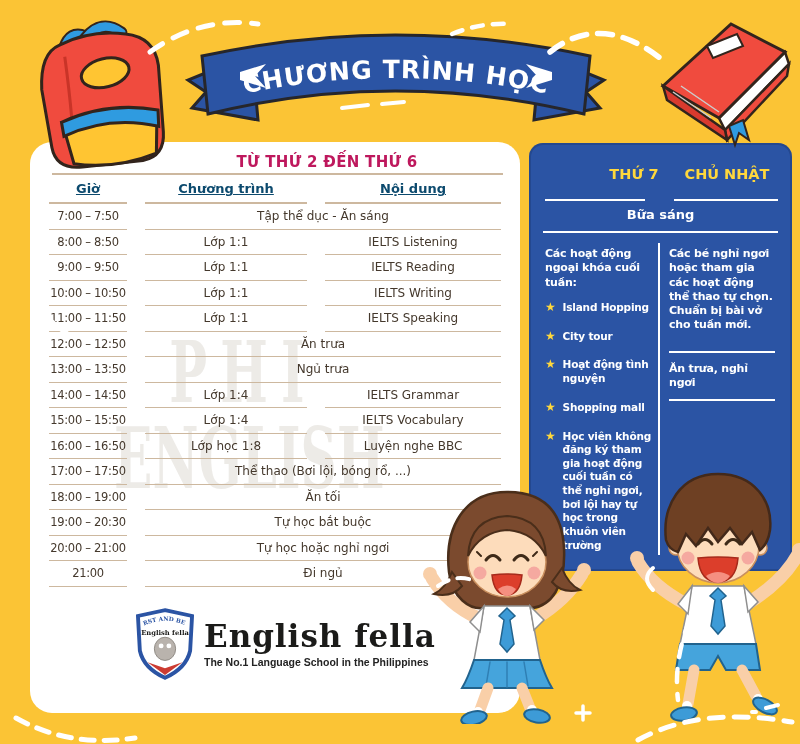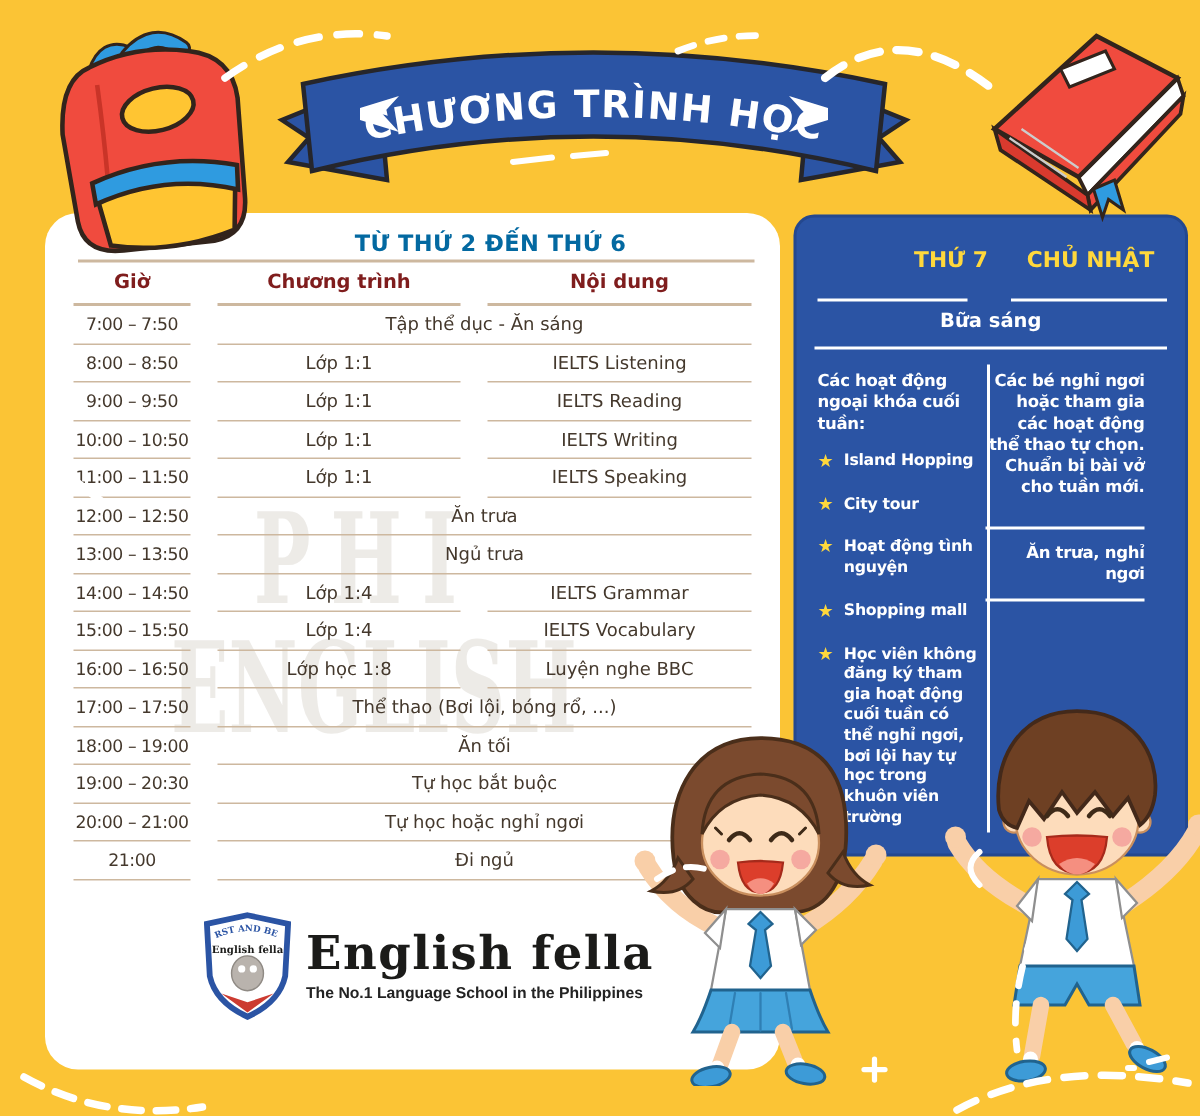--- a/index.html
+++ b/index.html
@@ -15,30 +15,30 @@
   .banner text{font-family:"DejaVu Sans","Liberation Sans",sans-serif;font-weight:bold;
                font-size:25px;letter-spacing:1px;fill:#fff;}
 
   
   .backpack{position:absolute;left:26px;top:12px;width:152px;height:158px;z-index:4;transform:rotate(-6deg);}
   .book{position:absolute;left:633px;top:6px;width:164px;height:142px;z-index:3;}
 
   
   .card{position:absolute;left:30px;top:142px;width:490px;height:571px;background:#fff;border-radius:22px;z-index:1;}
   .card-title{position:absolute;top:11px;left:0;right:0;text-align:center;padding-left:104px;
-              font-weight:bold;font-size:15px;color:#0369a1;letter-spacing:.3px;}
+              font-weight:bold;font-size:15px;color:#be185d;letter-spacing:.3px;}
   .table-topline{position:absolute;left:22px;top:31px;width:451px;height:2px;background:#CDB89F;}
   .watermark{position:absolute;left:84px;top:188px;opacity:.13;color:#7A6A4E;z-index:0;
              font-family:"DejaVu Serif","Liberation Serif",serif;font-weight:bold;font-size:84px;line-height:1.02;
              transform:scaleX(.6);transform-origin:left top;white-space:nowrap;}
   .watermark .l1{margin-left:92px;letter-spacing:22px;}
   .sched{position:absolute;left:1px;top:33px;border-collapse:separate;border-spacing:18px 0;z-index:2;}
   .w-time{width:78px;} .w-prog{width:162px;} .w-cont{width:176px;}
-  .sched th{height:25px;color:#7f1d1d;font-size:13px;font-weight:bold;text-align:center;
-            border-bottom:2px solid #CDB89F;white-space:nowrap;}
+  .sched th{height:25px;color:#0c4a6e;font-size:13px;font-weight:bold;text-align:center;
+            border-bottom:2px solid #CDB89F;white-space:nowrap;text-decoration:underline;}
   .sched td{height:22.5px;font-size:12px;font-weight:normal;color:#44382C;text-align:center;
             border-bottom:1.5px solid #CDB89F;white-space:nowrap;}
   .sched td.c-time{font-size:11.5px;letter-spacing:-.3px;}
 
   .logo{position:absolute;left:106px;top:466px;display:flex;align-items:center;gap:10px;z-index:2;}
   .logo-text .name{font-family:"DejaVu Serif","Liberation Serif",serif;font-weight:bold;font-size:31px;
                    color:#1B1B19;line-height:1;letter-spacing:1px;}
   .logo-text .tag{font-family:Liberation Sans, sans-serif;font-weight:bold;font-size:10.5px;
                   color:#232323;margin-top:4px;}
 
@@ -48,21 +48,21 @@
   .ph{position:absolute;top:23px;width:130px;text-align:center;color:#FFD83C;font-size:14.5px;font-weight:bold;}
   .ph.sat{left:0;padding-left:40px;} .ph.sun{left:133px;}
   .ul-sat{position:absolute;top:56px;left:16px;width:100px;height:2px;background:#fff;}
   .ul-sun{position:absolute;top:56px;left:145px;width:104px;height:2px;background:#fff;}
   .breakfast{position:absolute;top:64px;left:0;right:0;text-align:center;color:#fff;font-weight:bold;font-size:13px;}
   .full-line{position:absolute;top:88px;left:14px;right:14px;height:2px;background:#fff;}
   .divider{position:absolute;top:100px;left:129px;width:2px;height:312px;background:#fff;}
   .sat-col,.sun-col{position:absolute;top:104px;color:#fff;font-weight:bold;font-size:11px;line-height:1.3;
                     letter-spacing:-.2px;}
   .sat-col{left:16px;width:106px;}
-  .sun-col{left:128px;width:106px;text-align:right;}
+  .sun-col{left:140px;width:106px;}
   .sat-intro{margin-bottom:11px;}
   .sat-item{display:flex;gap:7px;margin-bottom:15px;align-items:flex-start;font-size:10.5px;}
   .sat-item .star{color:#FFD83C;font-size:12px;line-height:1.15;flex:0 0 auto;}
   .sat-item:last-child{margin-top:8px;margin-bottom:0;}
   .sun-line{height:2px;background:#fff;margin:18px 0 9px;}
   .sun-line.bottom{margin:9px 0 0;}
 
   
   .girl{position:absolute;left:418px;top:476px;width:178px;height:248px;z-index:5;}
   .boy{position:absolute;left:628px;top:462px;width:180px;height:266px;z-index:5;}

